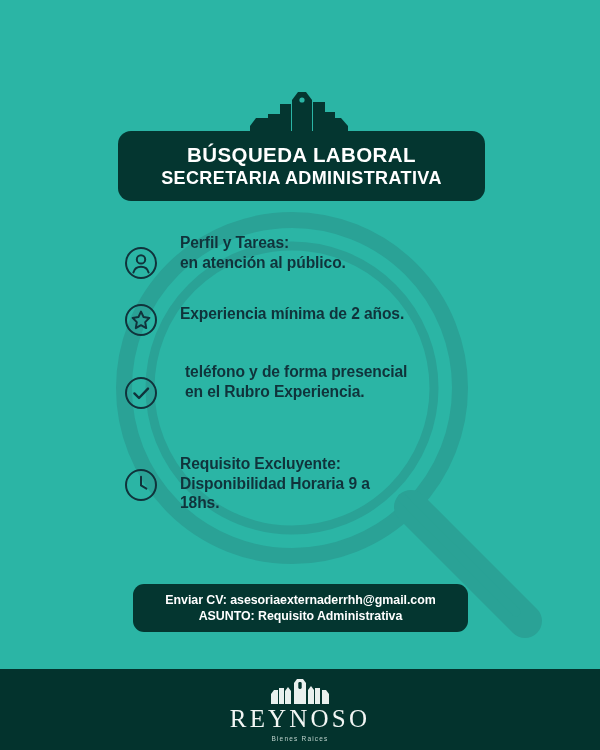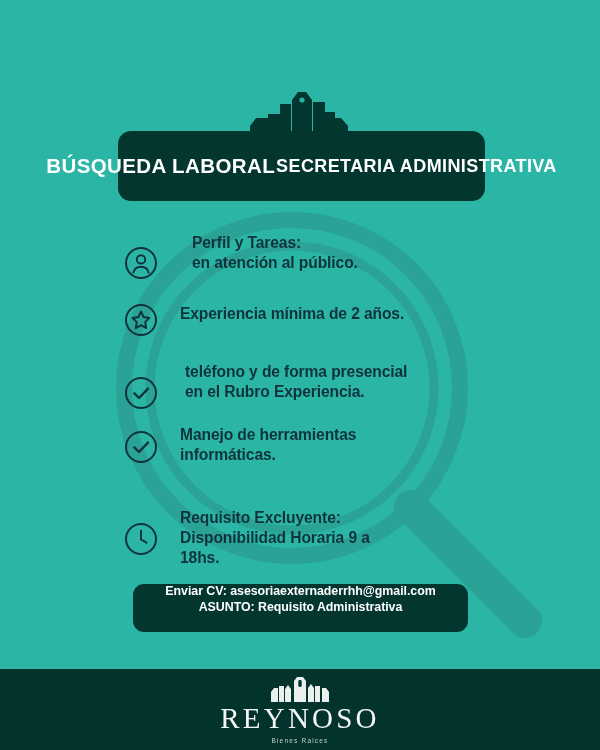--- a/index.html
+++ b/index.html
@@ -42,21 +42,21 @@
   
   .title-plate {
     position: absolute;
     left: 118px;
     top: 131px;
     width: 367px;
     height: 70px;
     background: #043630;
     border-radius: 13px;
     display: flex;
-    flex-direction: row;
+    flex-direction: column;
     align-items: center;
     justify-content: center;
     gap: 1px;
   }
   .title-line {
     color: #ffffff;
     font-weight: 700;
     letter-spacing: 0.4px;
     text-align: center;
     white-space: nowrap;
@@ -95,41 +95,41 @@
   }
   .item-text span { display: block; white-space: nowrap; }
 
   
   .ic-pad-0 { margin-top: 14px; }
   .ic-pad-1 { margin-top: 0px; }
   .ic-pad-2 { margin-top: 15px; }
   .ic-pad-3 { margin-top: 6px; }
   .ic-pad-4 { margin-top: 15px; }
 
-  .row-0 { margin-bottom: 16px; gap: 12px; }
+  .row-0 { margin-bottom: 16px; }
   .row-1 { margin-bottom: 18px; margin-top: 23px; }
   .row-2 { margin-bottom: 14px; }
   .row-3 { margin-bottom: 18px; }
   .row-4 { margin-bottom: 0; margin-top: 43px; }
 
   .text-indent { padding-left: 5px; }
 
   
   .cv-plate {
     position: absolute;
     left: 133px;
     top: 584px;
     width: 335px;
     height: 48px;
     background: #043630;
     border-radius: 11px;
     display: flex;
     flex-direction: column;
     align-items: center;
-    justify-content: flex-start;
+    justify-content: center;
     gap: 2px;
   }
   .cv-line {
     color: #ffffff;
     font-size: 12.4px;
     font-weight: 700;
     white-space: nowrap;
     letter-spacing: -0.05px;
   }
 
@@ -148,21 +148,21 @@
   }
   .logo-mark {
     width: 62px;
     height: 26px;
     margin-bottom: 2px;
   }
   .logo-mark svg { display: block; width: 100%; height: 100%; }
   .logo-name {
     color: #f2f6f4;
     font-family: "Liberation Serif", serif;
-    font-size: 29px;
+    font-size: 25px;
     letter-spacing: 3.2px;
     line-height: 1;
   }
   .logo-tag {
     color: #bfd3cd;
     font-size: 6.5px;
     letter-spacing: 1.2px;
     margin-top: 4px;
   }
 </style>
@@ -239,32 +239,20 @@
         <circle cx="17" cy="17" r="15" fill="none" stroke="#10333b" stroke-width="2"></circle>
         <path d="M10.4 17.4 L15 22 L24 12.6" fill="none" stroke="#10333b" stroke-width="2.4" stroke-linecap="round" stroke-linejoin="round"></path>
       </svg>
     </div>
     <div class="item-text text-indent">
       <span>teléfono y de forma presencial</span>
       <span>en el Rubro Experiencia.</span>
     </div>
   </div>
 
-  <div class="list-item row-3">
-    <div class="item-icon ic-pad-3">
-      <svg viewBox="0 0 34 34" xmlns="http://www.w3.org/2000/svg">
-        <circle cx="17" cy="17" r="15" fill="none" stroke="#10333b" stroke-width="2"></circle>
-        <path d="M10.4 17.4 L15 22 L24 12.6" fill="none" stroke="#10333b" stroke-width="2.4" stroke-linecap="round" stroke-linejoin="round"></path>
-      </svg>
-    </div>
-    <div class="item-text">
-      <span>Manejo de herramientas</span>
-      <span>informáticas.</span>
-    </div>
-  </div>
 
   <div class="list-item row-4">
     <div class="item-icon ic-pad-4">
       <svg viewBox="0 0 34 34" xmlns="http://www.w3.org/2000/svg">
         <circle cx="17" cy="17" r="15" fill="none" stroke="#10333b" stroke-width="2"></circle>
         <path d="M17 8.8 L17 17.4 L22.4 20.6" fill="none" stroke="#10333b" stroke-width="2" stroke-linecap="round" stroke-linejoin="round"></path>
       </svg>
     </div>
     <div class="item-text">
       <span>Requisito Excluyente:</span>

